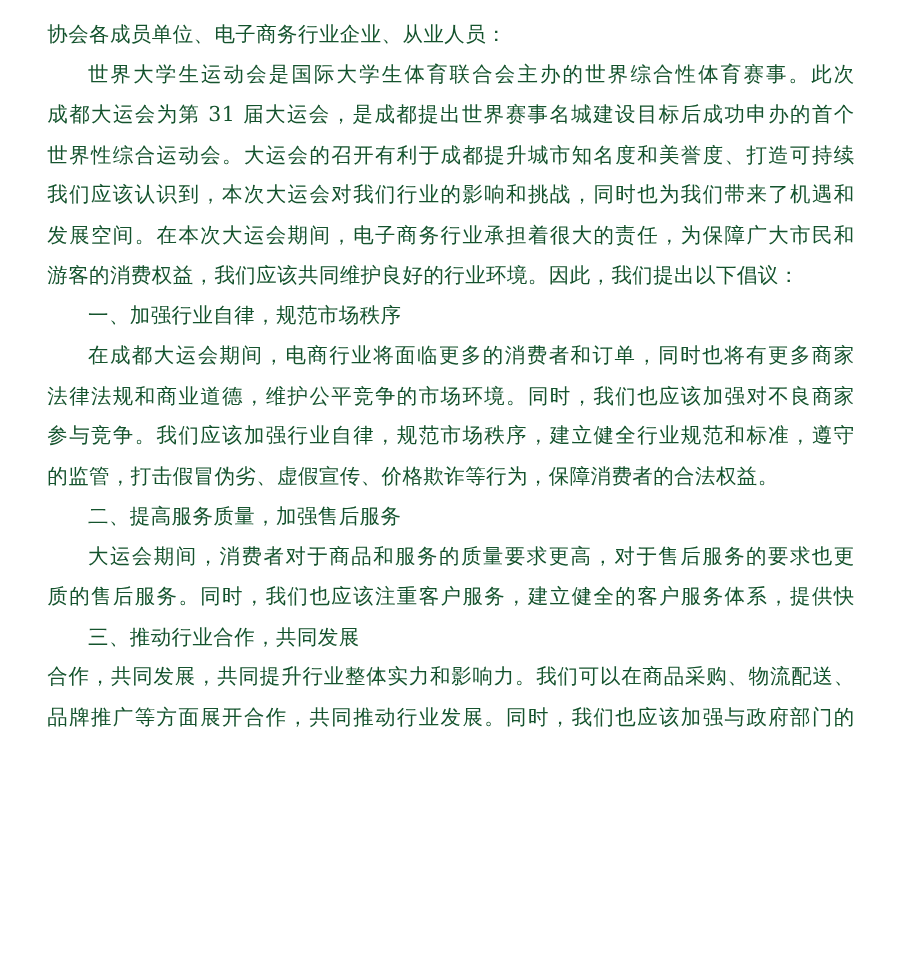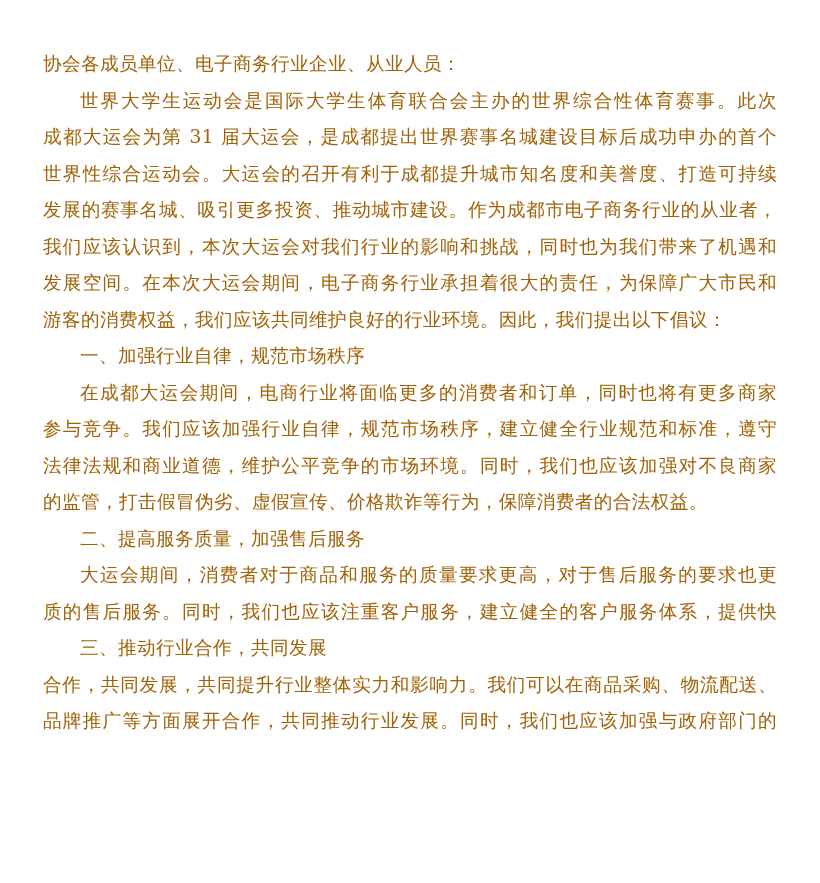--- a/index.html
+++ b/index.html
@@ -1,43 +1,42 @@
 <!DOCTYPE html>
 <html><head>
 <meta charset="utf-8">
 <style>
   html, body { margin:0; padding:0; background:#ffffff; }
   body { width:820px; height:883px; overflow:hidden; position:relative; }
   .doc {
     position:absolute; left:43px; top:14px; width:734px;
     font-family: "DejaVu Serif", "Liberation Serif", serif;
-    font-size:18.6px; color:#a16207; line-height:36.5px;margin-top:32px;
+    font-size:18.6px; color:#14532d; line-height:36.5px;
   }
   .line { white-space:nowrap; height:36.5px; text-align:justify; text-align-last:justify; letter-spacing:0.4px; }
   .line.last { text-align-last:left; }
   .indent { padding-left:37px; }
   .salutation { text-align-last:left; }
 </style>
 </head>
 <body>
 
 <div class="doc">
   <div class="line salutation">协会各成员单位、电子商务行业企业、从业人员：</div>
   <div id="lines">
       <div class="line indent">世界大学生运动会是国际大学生体育联合会主办的世界综合性体育赛事。此次</div>
       <div class="line">成都大运会为第 31 届大运会，是成都提出世界赛事名城建设目标后成功申办的首个</div>
       <div class="line">世界性综合运动会。大运会的召开有利于成都提升城市知名度和美誉度、打造可持续</div>
-      <div class="line">发展的赛事名城、吸引更多投资、推动城市建设。作为成都市电子商务行业的从业者，</div>
       <div class="line">我们应该认识到，本次大运会对我们行业的影响和挑战，同时也为我们带来了机遇和</div>
       <div class="line">发展空间。在本次大运会期间，电子商务行业承担着很大的责任，为保障广大市民和</div>
       <div class="line last">游客的消费权益，我们应该共同维护良好的行业环境。因此，我们提出以下倡议：</div>
       <div class="line indent last">一、加强行业自律，规范市场秩序</div>
       <div class="line indent">在成都大运会期间，电商行业将面临更多的消费者和订单，同时也将有更多商家</div>
+      <div class="line">法律法规和商业道德，维护公平竞争的市场环境。同时，我们也应该加强对不良商家</div>
       <div class="line">参与竞争。我们应该加强行业自律，规范市场秩序，建立健全行业规范和标准，遵守</div>
-      <div class="line">法律法规和商业道德，维护公平竞争的市场环境。同时，我们也应该加强对不良商家</div>
       <div class="line last">的监管，打击假冒伪劣、虚假宣传、价格欺诈等行为，保障消费者的合法权益。</div>
       <div class="line indent last">二、提高服务质量，加强售后服务</div>
       <div class="line indent">大运会期间，消费者对于商品和服务的质量要求更高，对于售后服务的要求也更</div>
       <div class="line">质的售后服务。同时，我们也应该注重客户服务，建立健全的客户服务体系，提供快</div>
       <div class="line indent last">三、推动行业合作，共同发展</div>
       <div class="line">合作，共同发展，共同提升行业整体实力和影响力。我们可以在商品采购、物流配送、</div>
       <div class="line">品牌推广等方面展开合作，共同推动行业发展。同时，我们也应该加强与政府部门的</div>
     </div>
 </div>
 

